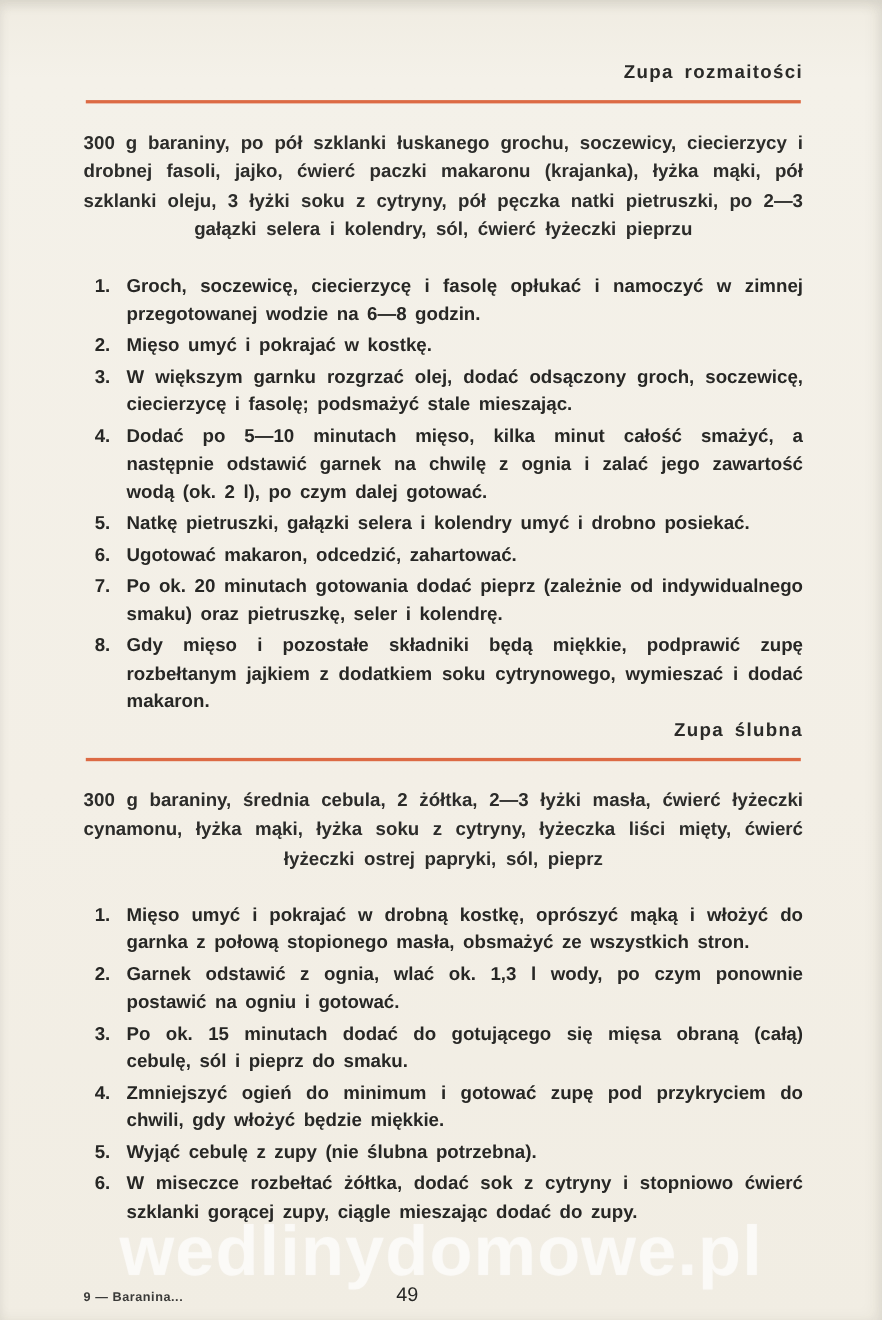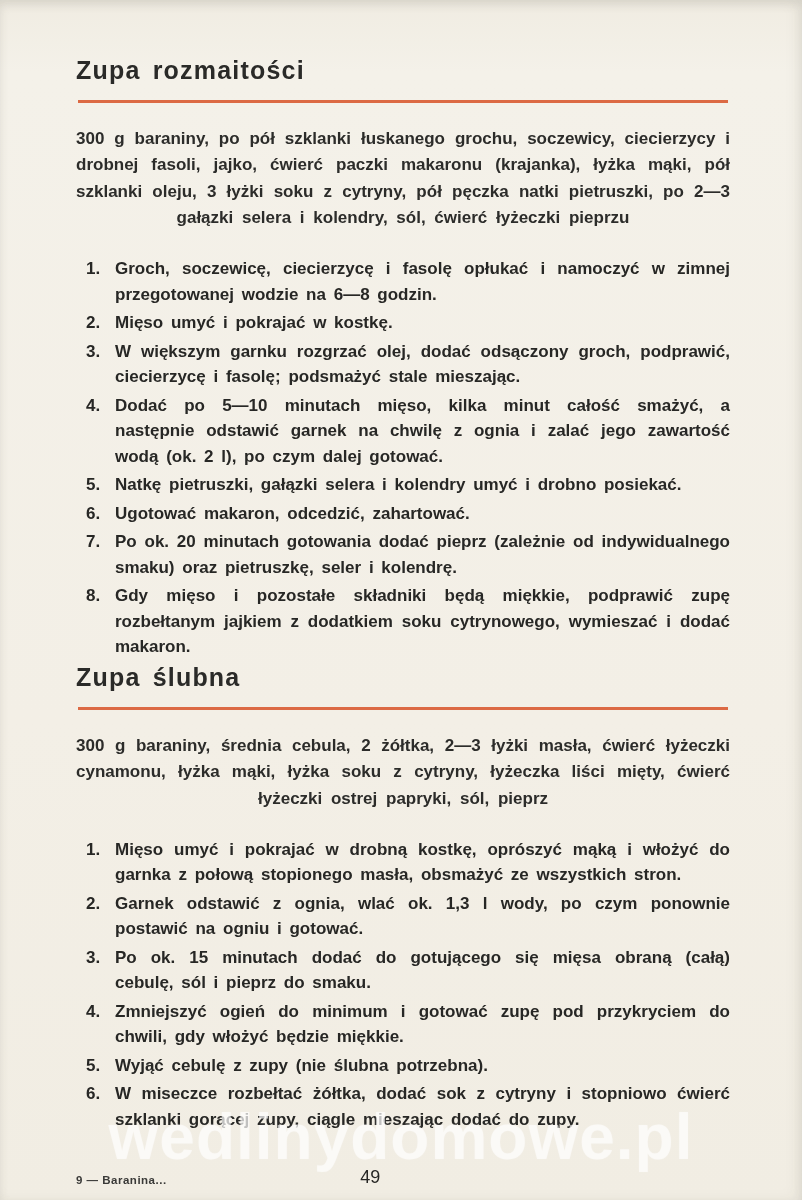--- a/index.html
+++ b/index.html
@@ -14,25 +14,25 @@
     position: absolute; inset: 0;
     box-sizing: border-box;
     padding: 56px 72px 0 76px;
     background: linear-gradient(180deg, #f0ece2 0%, #f4f1e9 6%, #f3efe6 60%, #f1ede3 100%);
     box-shadow: inset 0 5px 10px rgba(60,55,45,0.10), inset -6px 0 14px rgba(60,55,45,0.05);
     color: #272725;
   }
   .recipe + .recipe { }
   .recipe-title {
     margin: 0 0 15px 0;
-    font-size: 25px;
+    font-size: 17px;
     font-weight: 700;
     letter-spacing: 1.2px;
     word-spacing: 4px;
-    text-align: left;
+    text-align: right;
     color: #2a2a28;
   }
   .title-rule {
     border: none;
     height: 3px;
     background: #dc6a44;
     margin: 0 2px 23px 2px;
   }
   .ingredients {
     margin: 0 0 25px 0;
@@ -100,21 +100,21 @@
 
 <div class="page">
 
   <section class="recipe">
     <h1 class="recipe-title">Zupa rozmaitości</h1>
     <hr class="title-rule">
     <p class="ingredients">300 g baraniny, po pół szklanki łuskanego grochu, soczewicy, ciecierzycy i drobnej fasoli, jajko, ćwierć paczki makaronu (krajanka), łyżka mąki, pół szklanki oleju, 3 łyżki soku z cytryny, pół pęczka natki pietruszki, po 2—3 gałązki selera i kolendry, sól, ćwierć łyżeczki pieprzu</p>
     <ol class="steps">
         <li>Groch, soczewicę, ciecierzycę i fasolę opłukać i namoczyć w zimnej przegotowanej wodzie na 6—8 godzin.</li>
         <li>Mięso umyć i pokrajać w kostkę.</li>
-        <li>W większym garnku rozgrzać olej, dodać odsączony groch, podprawić, ciecierzycę i fasolę; podsmażyć stale mieszając.</li>
+        <li>W większym garnku rozgrzać olej, dodać odsączony groch, soczewicę, ciecierzycę i fasolę; podsmażyć stale mieszając.</li>
         <li>Dodać po 5—10 minutach mięso, kilka minut całość smażyć, a następnie odstawić garnek na chwilę z ognia i zalać jego zawartość wodą (ok. 2 l), po czym dalej gotować.</li>
         <li>Natkę pietruszki, gałązki selera i kolendry umyć i drobno posiekać.</li>
         <li>Ugotować makaron, odcedzić, zahartować.</li>
         <li>Po ok. 20 minutach gotowania dodać pieprz (zależnie od indywidualnego smaku) oraz pietruszkę, seler i kolendrę.</li>
         <li>Gdy mięso i pozostałe składniki będą miękkie, podprawić zupę rozbełtanym jajkiem z dodatkiem soku cytrynowego, wymieszać i dodać makaron.</li>
       </ol>
   </section>
 
   <section class="recipe">
     <h1 class="recipe-title">Zupa ślubna</h1>

